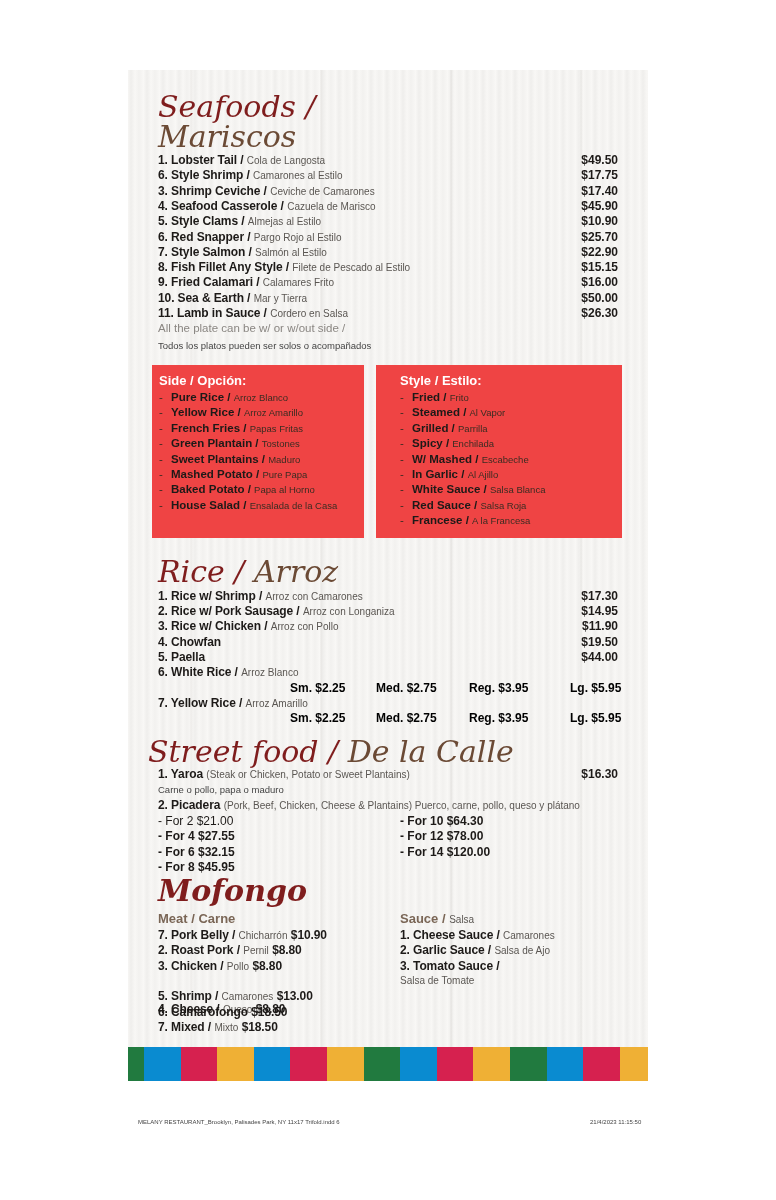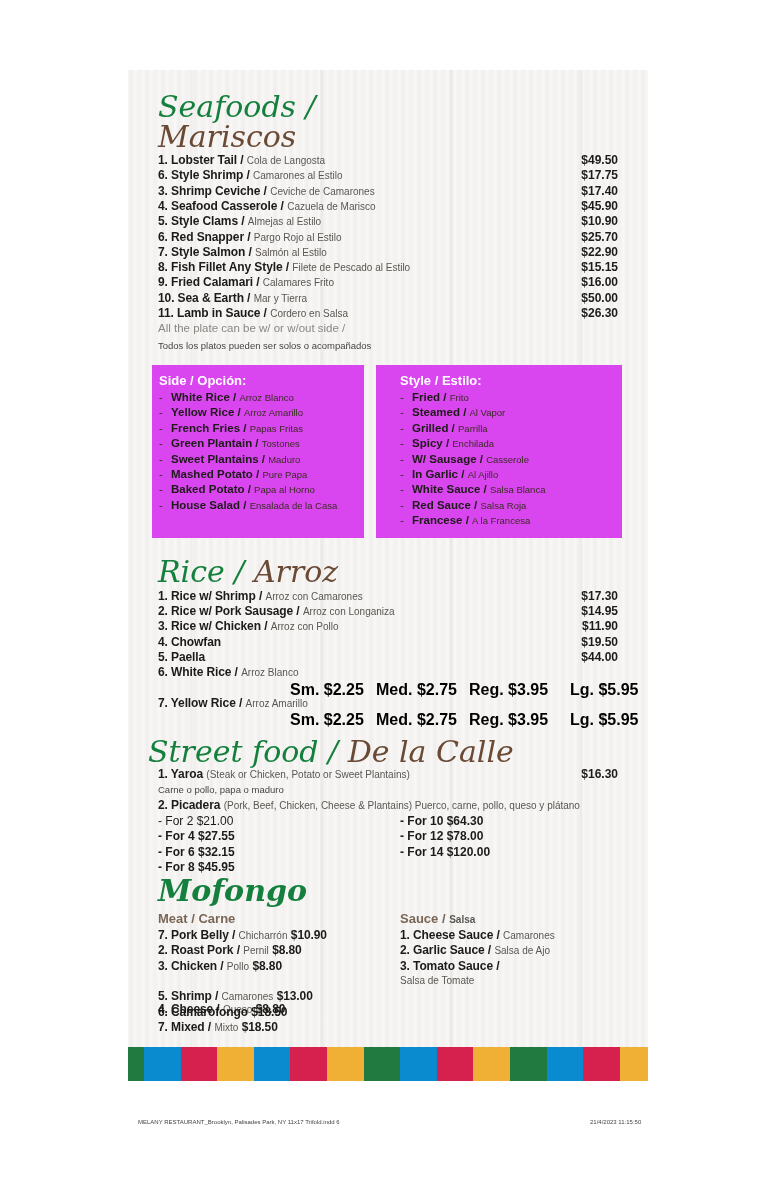--- a/index.html
+++ b/index.html
@@ -5,34 +5,34 @@
   html, body { margin:0; padding:0; }
   body { width:776px; height:1200px; background:#ffffff; position:relative; overflow:hidden;
          font-family:"Liberation Sans", sans-serif; }
   .menu { position:absolute; left:128px; top:70px; width:520px; height:978px;
           background:
             repeating-linear-gradient(90deg, rgba(0,0,0,0) 0px, rgba(0,0,0,0) 62px, rgba(180,175,170,0.18) 63px, rgba(0,0,0,0) 65px, rgba(0,0,0,0) 130px),
             repeating-linear-gradient(90deg, #f7f6f4 0px, #efeeec 3px, #f8f7f5 7px, #f2f1ef 11px, #f9f8f6 16px);
   }
   .abs { position:absolute; }
   .title { font-family:"DejaVu Serif", serif; font-style:italic; font-size:30px; line-height:30px; white-space:nowrap; }
-  .t-light { color:#15803d; }
+  .t-light { color:#7f1d1d; }
   .t-dark { color:#6b4a35; }
   .row { position:absolute; left:158px; width:460px; height:15px; font-size:12px; line-height:15px; color:#1d1a18; white-space:nowrap; }
   .row b { font-family:"Liberation Sans", sans-serif; font-weight:bold; font-size:12px; letter-spacing:-0.1px; }
   .row .sub { color:#5a5652; font-size:10px; }
   .row .price { position:absolute; right:0; top:0; font-weight:bold; }
   .note { position:absolute; left:158px; color:#8a8682; white-space:nowrap; }
-  .box { position:absolute; background:#d946ef; color:#1d1a18; }
+  .box { position:absolute; background:#ef4444; color:#1d1a18; }
   .box .bh { color:#ffffff; font-weight:bold; font-size:13px; line-height:16px; position:absolute; }
   .box .bi { position:absolute; font-size:11.5px; line-height:15.4px; white-space:nowrap; }
   .box .bi b { font-weight:bold; }
   .box .bi .sub { color:#3a2c22; font-size:9.5px; }
   .box .dash { display:inline-block; width:12px; color:#3a2c22; }
-  .sizes span { position:absolute; font-weight:bold; font-size:16px; }
+  .sizes span { position:absolute; font-weight:bold; font-size:12px; }
   .stripe { position:absolute; top:1047px; height:34px; }
   .footer { position:absolute; top:1119px; font-size:6px; color:#444; white-space:nowrap; }
   .subhead { position:absolute; font-weight:bold; font-size:13px; color:#7a6656; white-space:nowrap; }
 </style>
 </head>
 <body>
 
 <div class="menu"></div>
 
 <div class="abs title t-light" style="left:158px;top:92px;">Seafoods /</div>
@@ -51,39 +51,39 @@
     <div class="row" style="top: 290.7px;"><b>10. Sea &amp; Earth /</b> <span class="sub">Mar y Tierra</span><span class="price">$50.00</span></div>
     <div class="row" style="top: 306px;"><b>11. Lamb in Sauce /</b> <span class="sub">Cordero en Salsa</span><span class="price">$26.30</span></div>
   </div>
 
 <div class="note" style="top:322px;font-size:11.5px;">All the plate can be w/ or w/out side /</div>
 <div class="note" style="top:340px;font-size:9.5px;color:#444;">Todos los platos pueden ser solos o acompañados</div>
 
 <div class="box" style="left:152px;top:365px;width:212px;height:173px;">
   <div class="bh" style="left:7px;top:8px;">Side / Opción:</div>
   <div id="side-list">
-      <div class="bi" style="left: 7px; top: 25px;"><span class="dash">-</span><b>White Rice /</b> <span class="sub">Arroz Blanco</span></div>
+      <div class="bi" style="left: 7px; top: 25px;"><span class="dash">-</span><b>Pure Rice /</b> <span class="sub">Arroz Blanco</span></div>
       <div class="bi" style="left: 7px; top: 40.4px;"><span class="dash">-</span><b>Yellow Rice /</b> <span class="sub">Arroz Amarillo</span></div>
       <div class="bi" style="left: 7px; top: 55.8px;"><span class="dash">-</span><b>French Fries /</b> <span class="sub">Papas Fritas</span></div>
       <div class="bi" style="left: 7px; top: 71.2px;"><span class="dash">-</span><b>Green Plantain /</b> <span class="sub">Tostones</span></div>
       <div class="bi" style="left: 7px; top: 86.6px;"><span class="dash">-</span><b>Sweet Plantains /</b> <span class="sub">Maduro</span></div>
       <div class="bi" style="left: 7px; top: 102px;"><span class="dash">-</span><b>Mashed Potato /</b> <span class="sub">Pure Papa</span></div>
       <div class="bi" style="left: 7px; top: 117.4px;"><span class="dash">-</span><b>Baked Potato /</b> <span class="sub">Papa al Horno</span></div>
       <div class="bi" style="left: 7px; top: 132.8px;"><span class="dash">-</span><b>House Salad /</b> <span class="sub">Ensalada de la Casa</span></div>
     </div>
 </div>
 
 <div class="box" style="left:376px;top:365px;width:246px;height:173px;">
   <div class="bh" style="left:24px;top:8px;">Style / Estilo:</div>
   <div id="style-list">
       <div class="bi" style="left: 24px; top: 25px;"><span class="dash">-</span><b>Fried /</b> <span class="sub">Frito</span></div>
       <div class="bi" style="left: 24px; top: 40.4px;"><span class="dash">-</span><b>Steamed /</b> <span class="sub">Al Vapor</span></div>
       <div class="bi" style="left: 24px; top: 55.8px;"><span class="dash">-</span><b>Grilled /</b> <span class="sub">Parrilla</span></div>
       <div class="bi" style="left: 24px; top: 71.2px;"><span class="dash">-</span><b>Spicy /</b> <span class="sub">Enchilada</span></div>
-      <div class="bi" style="left: 24px; top: 86.6px;"><span class="dash">-</span><b>W/ Sausage /</b> <span class="sub">Casserole</span></div>
+      <div class="bi" style="left: 24px; top: 86.6px;"><span class="dash">-</span><b>W/ Mashed /</b> <span class="sub">Escabeche</span></div>
       <div class="bi" style="left: 24px; top: 102px;"><span class="dash">-</span><b>In Garlic /</b> <span class="sub">Al Ajillo</span></div>
       <div class="bi" style="left: 24px; top: 117.4px;"><span class="dash">-</span><b>White Sauce /</b> <span class="sub">Salsa Blanca</span></div>
       <div class="bi" style="left: 24px; top: 132.8px;"><span class="dash">-</span><b>Red Sauce /</b> <span class="sub">Salsa Roja</span></div>
       <div class="bi" style="left: 24px; top: 148.2px;"><span class="dash">-</span><b>Francese /</b> <span class="sub">A la Francesa</span></div>
     </div>
 </div>
 
 <div class="abs title" style="left:158px;top:557px;">
   <span class="t-light">Rice /</span>
   <span class="t-dark">Arroz</span>
@@ -145,21 +145,21 @@
     <div class="row" style="top: 943.3px; width: 220px;"><b>2. Roast Pork /</b> <span class="sub">Pernil</span> <b>$8.80</b></div>
     <div class="row" style="top: 958.6px; width: 220px;"><b>3. Chicken /</b> <span class="sub">Pollo</span> <b>$8.80</b></div>
     <div class="row" style="top: 1002px; width: 220px;"><b>4. Cheese /</b> <span class="sub">Queso</span> <b>$8.80</b></div>
     <div class="row" style="top: 989.2px; width: 220px;"><b>5. Shrimp /</b> <span class="sub">Camarones</span> <b>$13.00</b></div>
     <div class="row" style="top: 1004.5px; width: 220px;"><b>6. Camarofongo</b> <span class="sub"></span> <b>$18.50</b></div>
     <div class="row" style="top: 1019.8px; width: 220px;"><b>7. Mixed /</b> <span class="sub">Mixto</span> <b>$18.50</b></div>
   </div>
 
 <div class="subhead" style="left:400px;top:911px;">
   <span>Sauce /</span>
-  <span style="font-weight:bold;font-size:10px;color:#5a5652;">Salsa</span>
+  <span style="font-weight:normal;font-size:10px;color:#5a5652;">Salsa</span>
 </div>
 <div id="sauce-list">
     <div class="row" style="left: 400px; top: 928px; width: 220px;"><b>1. Cheese Sauce /</b> <span class="sub">Camarones</span></div>
     <div class="row" style="left: 400px; top: 943.3px; width: 220px;"><b>2. Garlic Sauce /</b> <span class="sub">Salsa de Ajo</span></div>
     <div class="row" style="left: 400px; top: 958.6px; width: 220px;"><b>3. Tomato Sauce /</b> <span class="sub"></span></div>
   </div>
 <div class="note" style="left:400px;top:975px;font-size:10px;color:#5a5652;">Salsa de Tomate</div>
 
 <div id="stripe">
     <div class="stripe" style="left: 128px; width: 16px; background: rgb(33, 122, 63);"></div>

